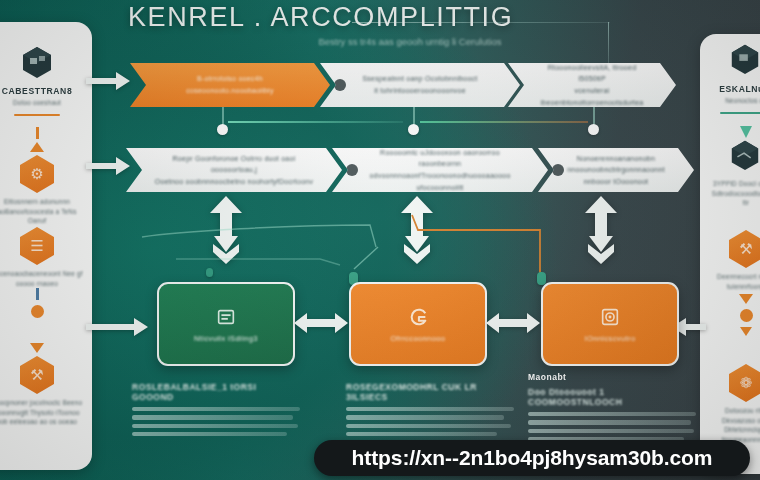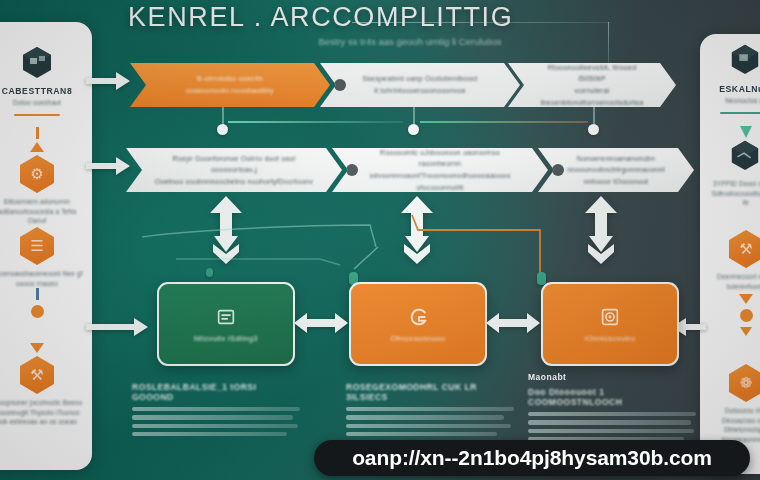--- a/index.html
+++ b/index.html
@@ -380,16 +380,16 @@
     <div class="colh">Doo Dtooouoot  1 COOMOOSTNLOOCH</div>
     <div class="cline-txt" style="width:100%"></div>
     <div class="cline-txt" style="width:97%"></div>
     <div class="cline-txt" style="width:99%"></div>
     <div class="cline-txt" style="width:93%"></div>
   </div>
 
   <div class="haze"></div>
 
   <div id="url-overlay">
-    <span>oanp://xn--2n1bo4pj8hysam30b.com</span>
+    <span>https://xn--2n1bo4pj8hysam30b.com</span>
   </div>
 
 </div>
 
 </body></html>

